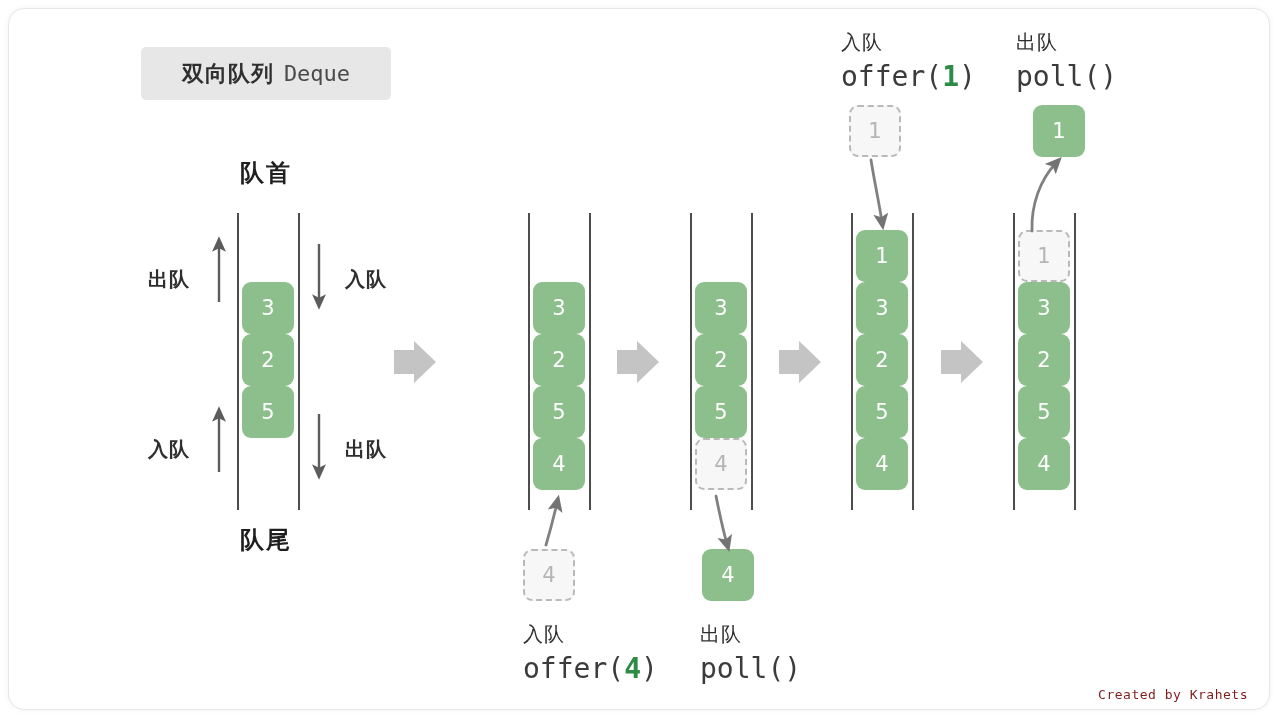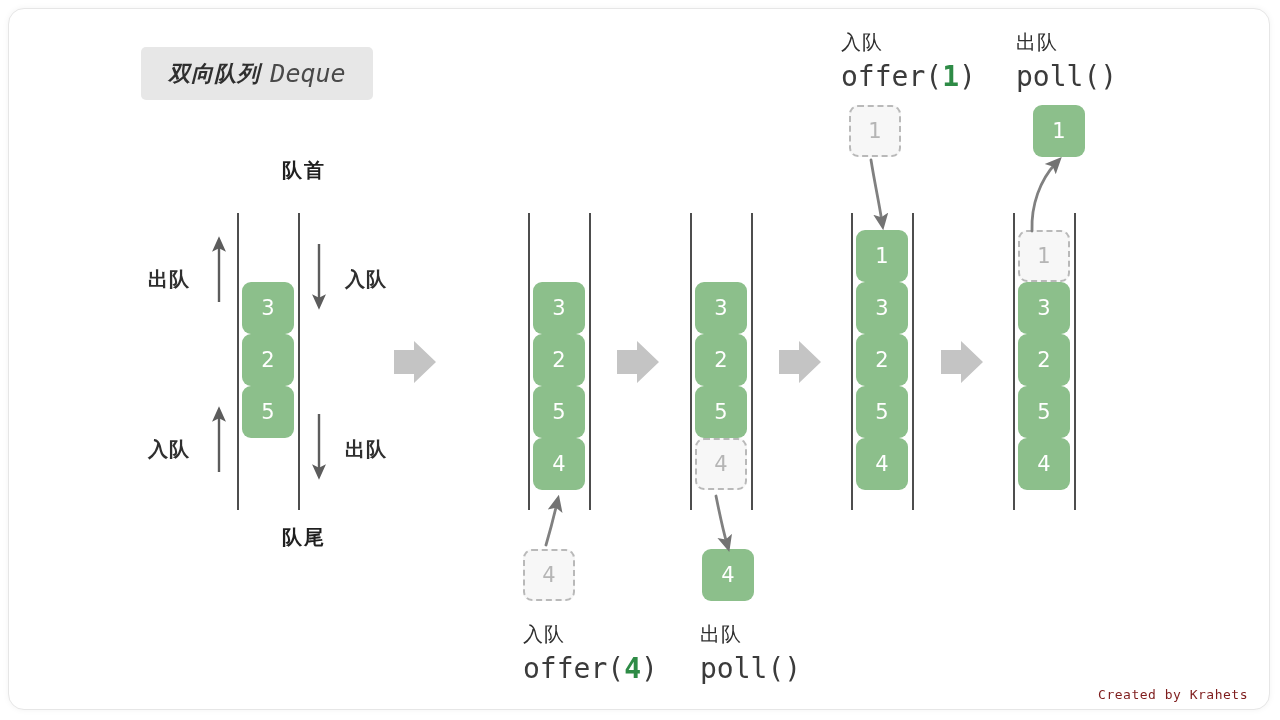--- a/index.html
+++ b/index.html
@@ -31,39 +31,38 @@
     background: #ffffff;
     border: 1px solid #e6e6e6;
     border-radius: 16px;
     box-shadow: 0 0 6px rgba(0,0,0,0.05);
   }
   
   .title-chip {
     position: absolute;
     left: 141px;
     top: 47px;
-    width: 232px;
+    width: 250px;
     height: 53px;
     background: #e7e7e7;
     border-radius: 5px;
     display: flex;
     align-items: center;
     justify-content: center;
     gap: 10px;
-    font-style: italic;
   }
   .title-cn {
     font-size: 22px;
     font-weight: bold;
     color: #2f2f2f;
     letter-spacing: 1px;
   }
   .title-en {
     font-family: "DejaVu Sans Mono", "Liberation Mono", monospace;
-    font-size: 25px;
+    font-size: 22px;
     color: #4a4a4a;
   }
 
   
   .rail {
     position: absolute;
     width: 1.6px;
     background: #4d4d4d;
   }
 
@@ -94,26 +93,26 @@
   .cn-label {
     position: absolute;
     font-size: 20px;
     font-weight: bold;
     color: #2f2f2f;
     letter-spacing: 1px;
     white-space: nowrap;
   }
   .cap-label {
     position: absolute;
-    font-size: 20px;
+    font-size: 24px;
     font-weight: bold;
     color: #1f1f1f;
     letter-spacing: 2px;
     white-space: nowrap;
-    text-align: right;
+    text-align: center;
   }
 
   
   .op {
     position: absolute;
     white-space: nowrap;
     line-height: 1.45;
   }
   .op .op-cn {
     display: block;

